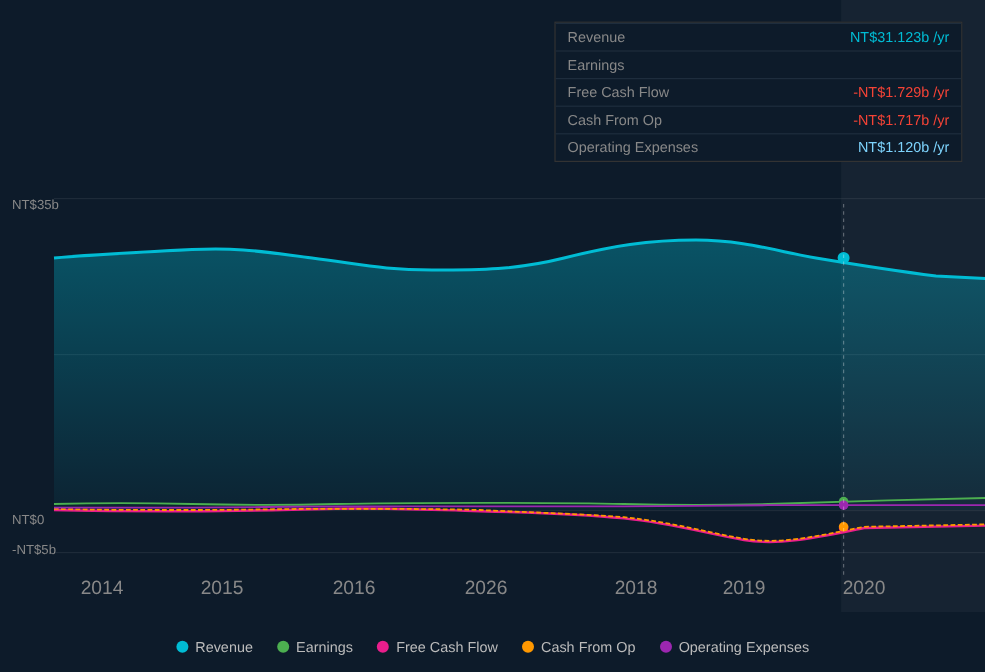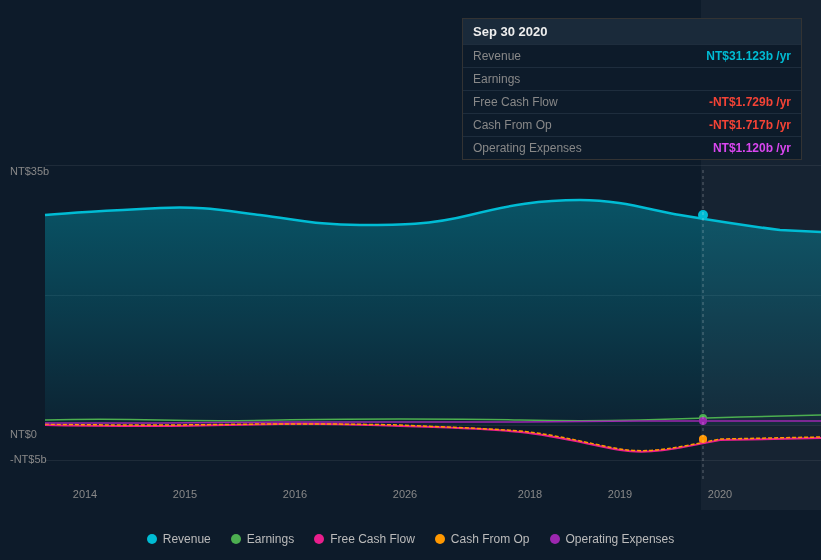--- a/index.html
+++ b/index.html
@@ -44,48 +44,48 @@
       padding: 4px 10px;
       font-size: 12px;
       border-top: 1px solid #1e2d3d;
     }
 
     .tooltip-label {
       color: #888;
     }
 
     .tooltip-value {
-      font-weight: bold;
+      font-weight: normal;
     }
 
     .tooltip-value.cyan { color: #00bcd4; }
     .tooltip-value.green { color: #4caf50; }
     .tooltip-value.red { color: #f44336; }
-    .tooltip-value.orange { color: #d946ef; margin-left: 27px; }
+    .tooltip-value.orange { color: #7dd3fc; margin-left: 27px; }
 
     .tooltip-sub {
       display: inline-block;
       color: #fff;
       font-size: 11px;
       margin-top: 1px;
     }
 
     
     .y-label {
       position: absolute;
       left: 10px;
       font-size: 11px;
       color: #888;
     }
 
     
     .x-label {
       position: absolute;
       bottom: 60px;
-      font-size: 11px;
+      font-size: 16px;
       color: #888;
       transform: translateX(-50%);
     }
 
     
     .grid-line {
       position: absolute;
       left: 45px;
       right: 0;
       height: 1px;
@@ -137,21 +137,20 @@
     }
   </style>
 </head>
 <body>
 
 <div class="chart-container">
 
   <div class="shade-overlay"></div>
 
   <div class="tooltip">
-    <div class="tooltip-header">Sep 30 2020</div>
     <div class="tooltip-row">
       <span class="tooltip-label">Revenue</span>
       <span class="tooltip-value cyan">NT$31.123b /yr</span>
     </div>
     <div class="tooltip-row">
       <span class="tooltip-label">Earnings</span>
     </div>
     <div class="tooltip-row">
       <span class="tooltip-label">Free Cash Flow</span>
       <span class="tooltip-value red">-NT$1.729b /yr</span>

